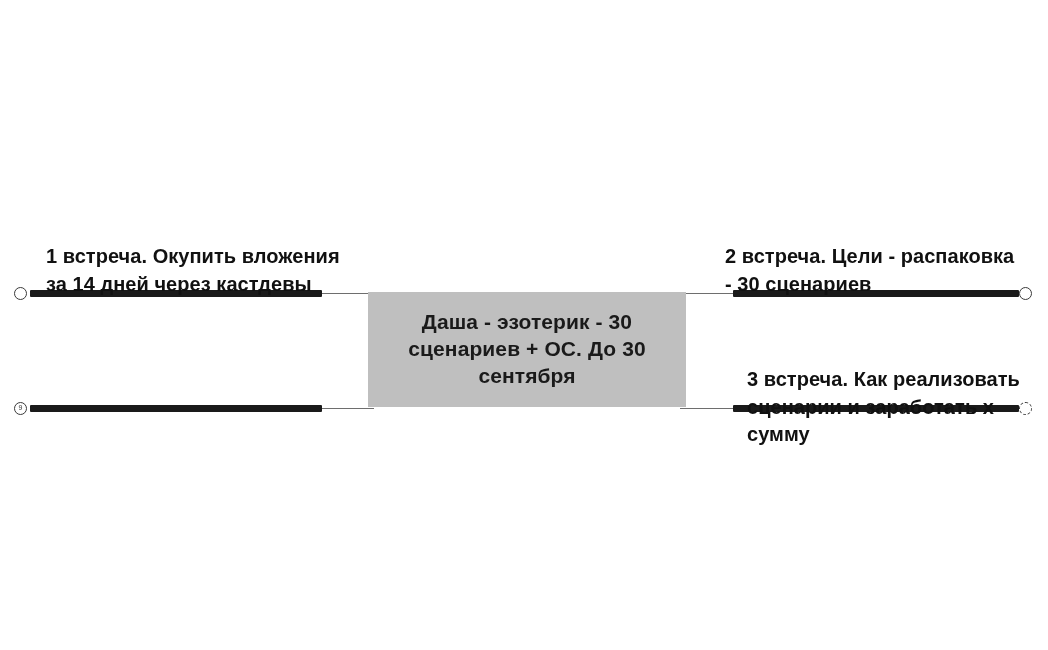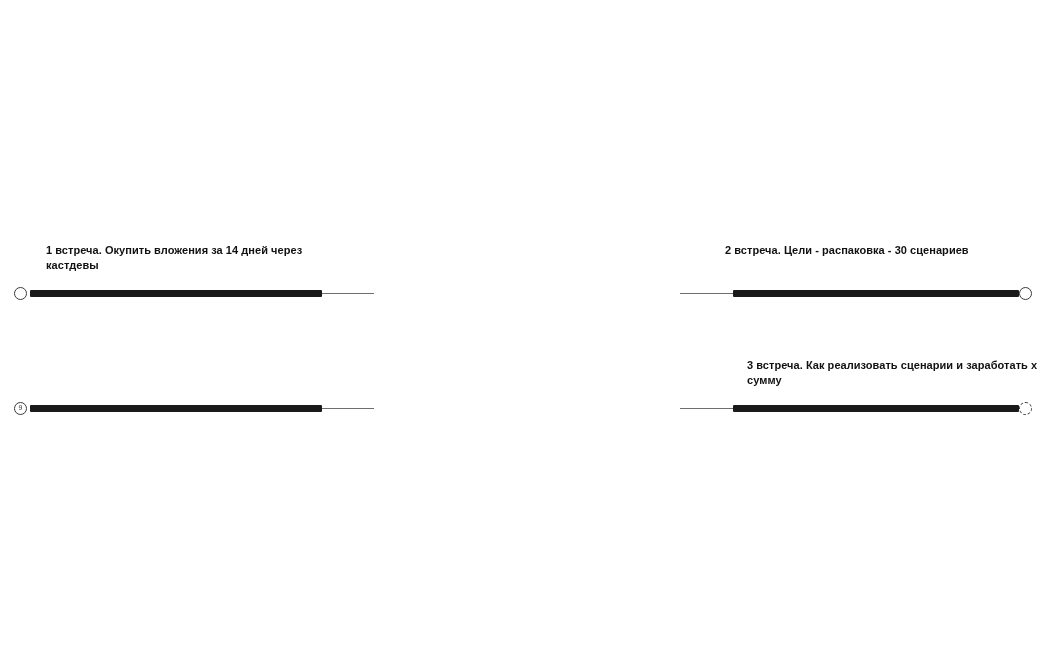--- a/index.html
+++ b/index.html
@@ -77,21 +77,21 @@
     display: block;
     font-size: 7px;
     line-height: 10px;
     text-align: center;
     color: #3a3a3a;
   }
 
   
   .branch-label {
     position: absolute;
-    font-size: 11px;
+    font-size: 20px;
     font-weight: bold;
     color: #111111;
     line-height: 1.38;
     letter-spacing: 0.05px;
   }
   .branch-label.left {
     text-align: left;
   }
   .branch-label.right {
     text-align: left;
@@ -114,16 +114,19 @@
 
   <div class="connector-line" style="left:318px; top:408px; width:56px;"></div>
   <div class="branch-line" style="left:30px; top:405px; width:292px;"></div>
   <div class="end-dot" style="left:14px; top:402px;">
     <span class="inner-glyph">9</span>
   </div>
 
   <div class="connector-line" style="left:680px; top:408px; width:56px;"></div>
   <div class="branch-line" style="left:733px; top:405px; width:286px;"></div>
   <div class="end-dot dashed" style="left:1019px; top:402px;"></div>
-  <div class="branch-label right" style="left:747px; top:358px; width:292px;">3 встреча. Как реализовать сценарии и заработать х сумму</div>
+  <div class="branch-label right" style="left:747px; top:366px; width:292px;">3 встреча. Как реализовать сценарии и заработать х сумму</div>
 
+  <div class="root-node">
+    <div class="root-label">Даша - эзотерик - 30 сценариев + ОС. До 30 сентября</div>
+  </div>
 
 </div>
 
 </body></html>

